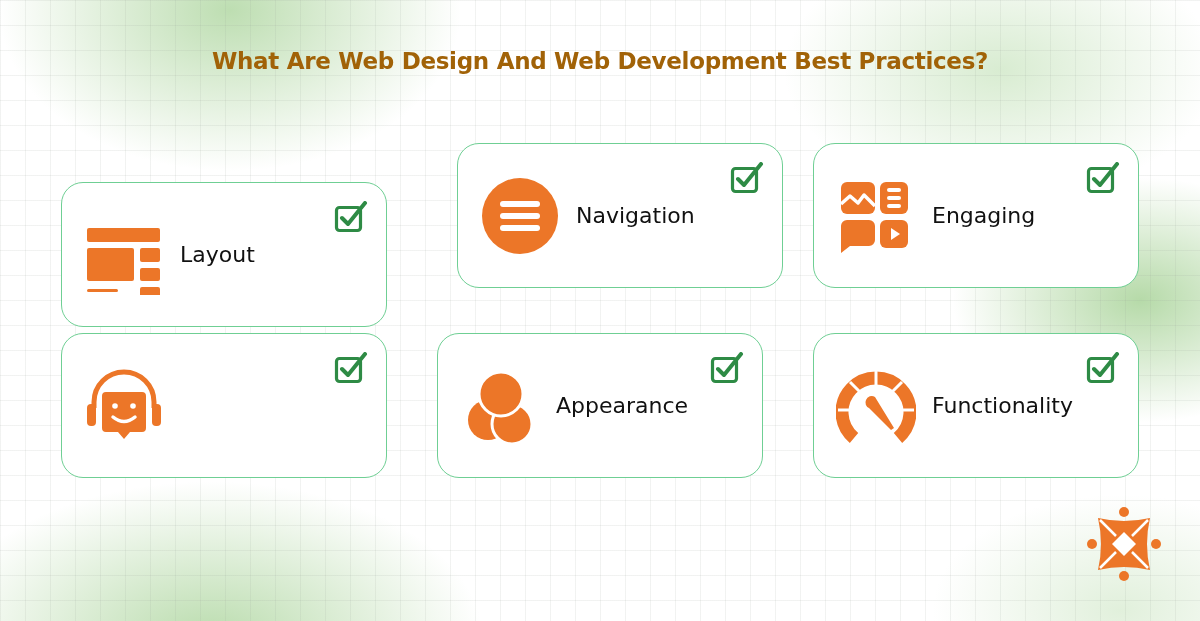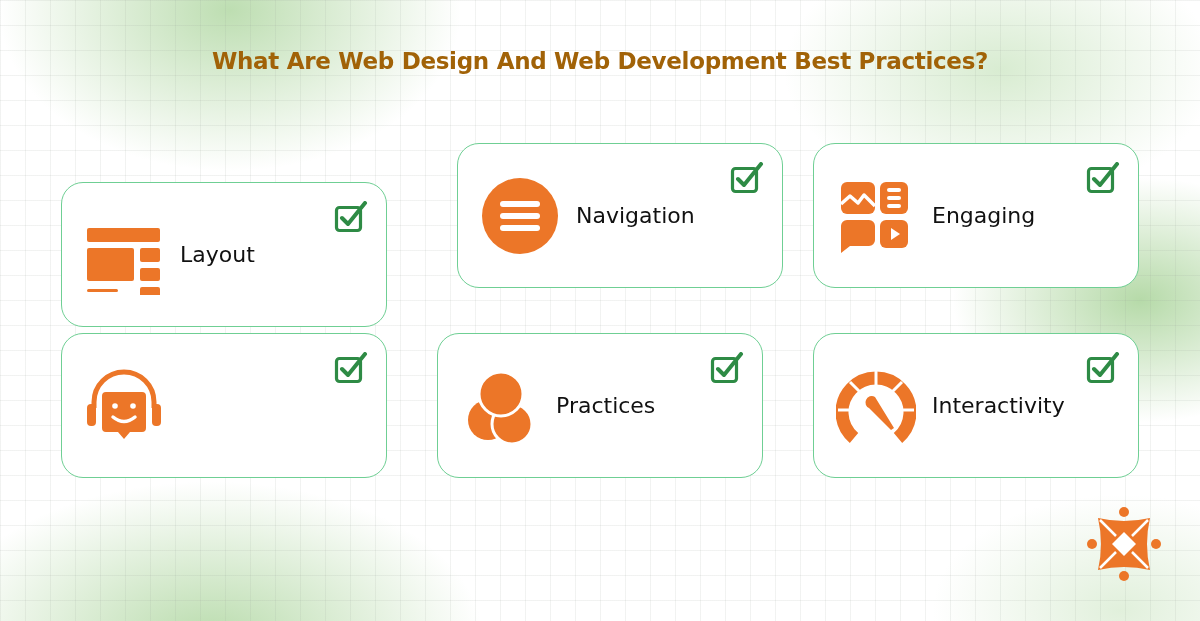--- a/index.html
+++ b/index.html
@@ -144,39 +144,39 @@
   </svg>
 </div>
 
 <div class="card" style="left:437px; top:333px;">
   <svg class="icon" viewBox="0 0 80 80">
     <circle cx="28" cy="54" r="20" fill="#ec7628"></circle>
     <circle cx="52" cy="58" r="20" fill="#ec7628" stroke="#fff" stroke-width="3"></circle>
     <circle cx="41" cy="28" r="22" fill="#ec7628" stroke="#fff" stroke-width="3"></circle>
   </svg>
   <div class="label">
-    <div>Practices</div>
+    <div>Appearance</div>
   </div>
   <svg class="check" viewBox="0 0 34 32">
     <rect x="2.5" y="6.5" width="24" height="23" rx="3" fill="none" stroke="#2e8b45" stroke-width="3.2"></rect>
     <path d="M8 17 L14 23 L31 2" fill="none" stroke="#2e8b45" stroke-width="4" stroke-linecap="round" stroke-linejoin="round"></path>
   </svg>
 </div>
 
 <div class="card" style="left:813px; top:333px;">
   <svg class="icon" viewBox="0 0 80 80">
     <path d="M18 72 A34 34 0 1 1 62 72" fill="none" stroke="#ec7628" stroke-width="13"></path>
     <line x1="40" y1="4" x2="40" y2="20" stroke="#fff" stroke-width="3"></line>
     <line x1="14" y1="16" x2="24" y2="26" stroke="#fff" stroke-width="3"></line>
     <line x1="66" y1="16" x2="56" y2="26" stroke="#fff" stroke-width="3"></line>
     <line x1="2" y1="44" x2="17" y2="44" stroke="#fff" stroke-width="3"></line>
     <line x1="63" y1="44" x2="78" y2="44" stroke="#fff" stroke-width="3"></line>
     <path d="M30 34 A6 6 0 0 1 39 31 L58 62 L55 64 L33 42 A6 6 0 0 1 30 34 Z" fill="#ec7628"></path>
   </svg>
-  <div class="label">Interactivity</div>
+  <div class="label">Functionality</div>
   <svg class="check" viewBox="0 0 34 32">
     <rect x="2.5" y="6.5" width="24" height="23" rx="3" fill="none" stroke="#2e8b45" stroke-width="3.2"></rect>
     <path d="M8 17 L14 23 L31 2" fill="none" stroke="#2e8b45" stroke-width="4" stroke-linecap="round" stroke-linejoin="round"></path>
   </svg>
 </div>
 
 <svg class="logo" viewBox="0 0 76 76">
   <circle cx="38" cy="6" r="5" fill="#ec7628"></circle>
   <circle cx="38" cy="70" r="5" fill="#ec7628"></circle>
   <circle cx="6" cy="38" r="5" fill="#ec7628"></circle>

